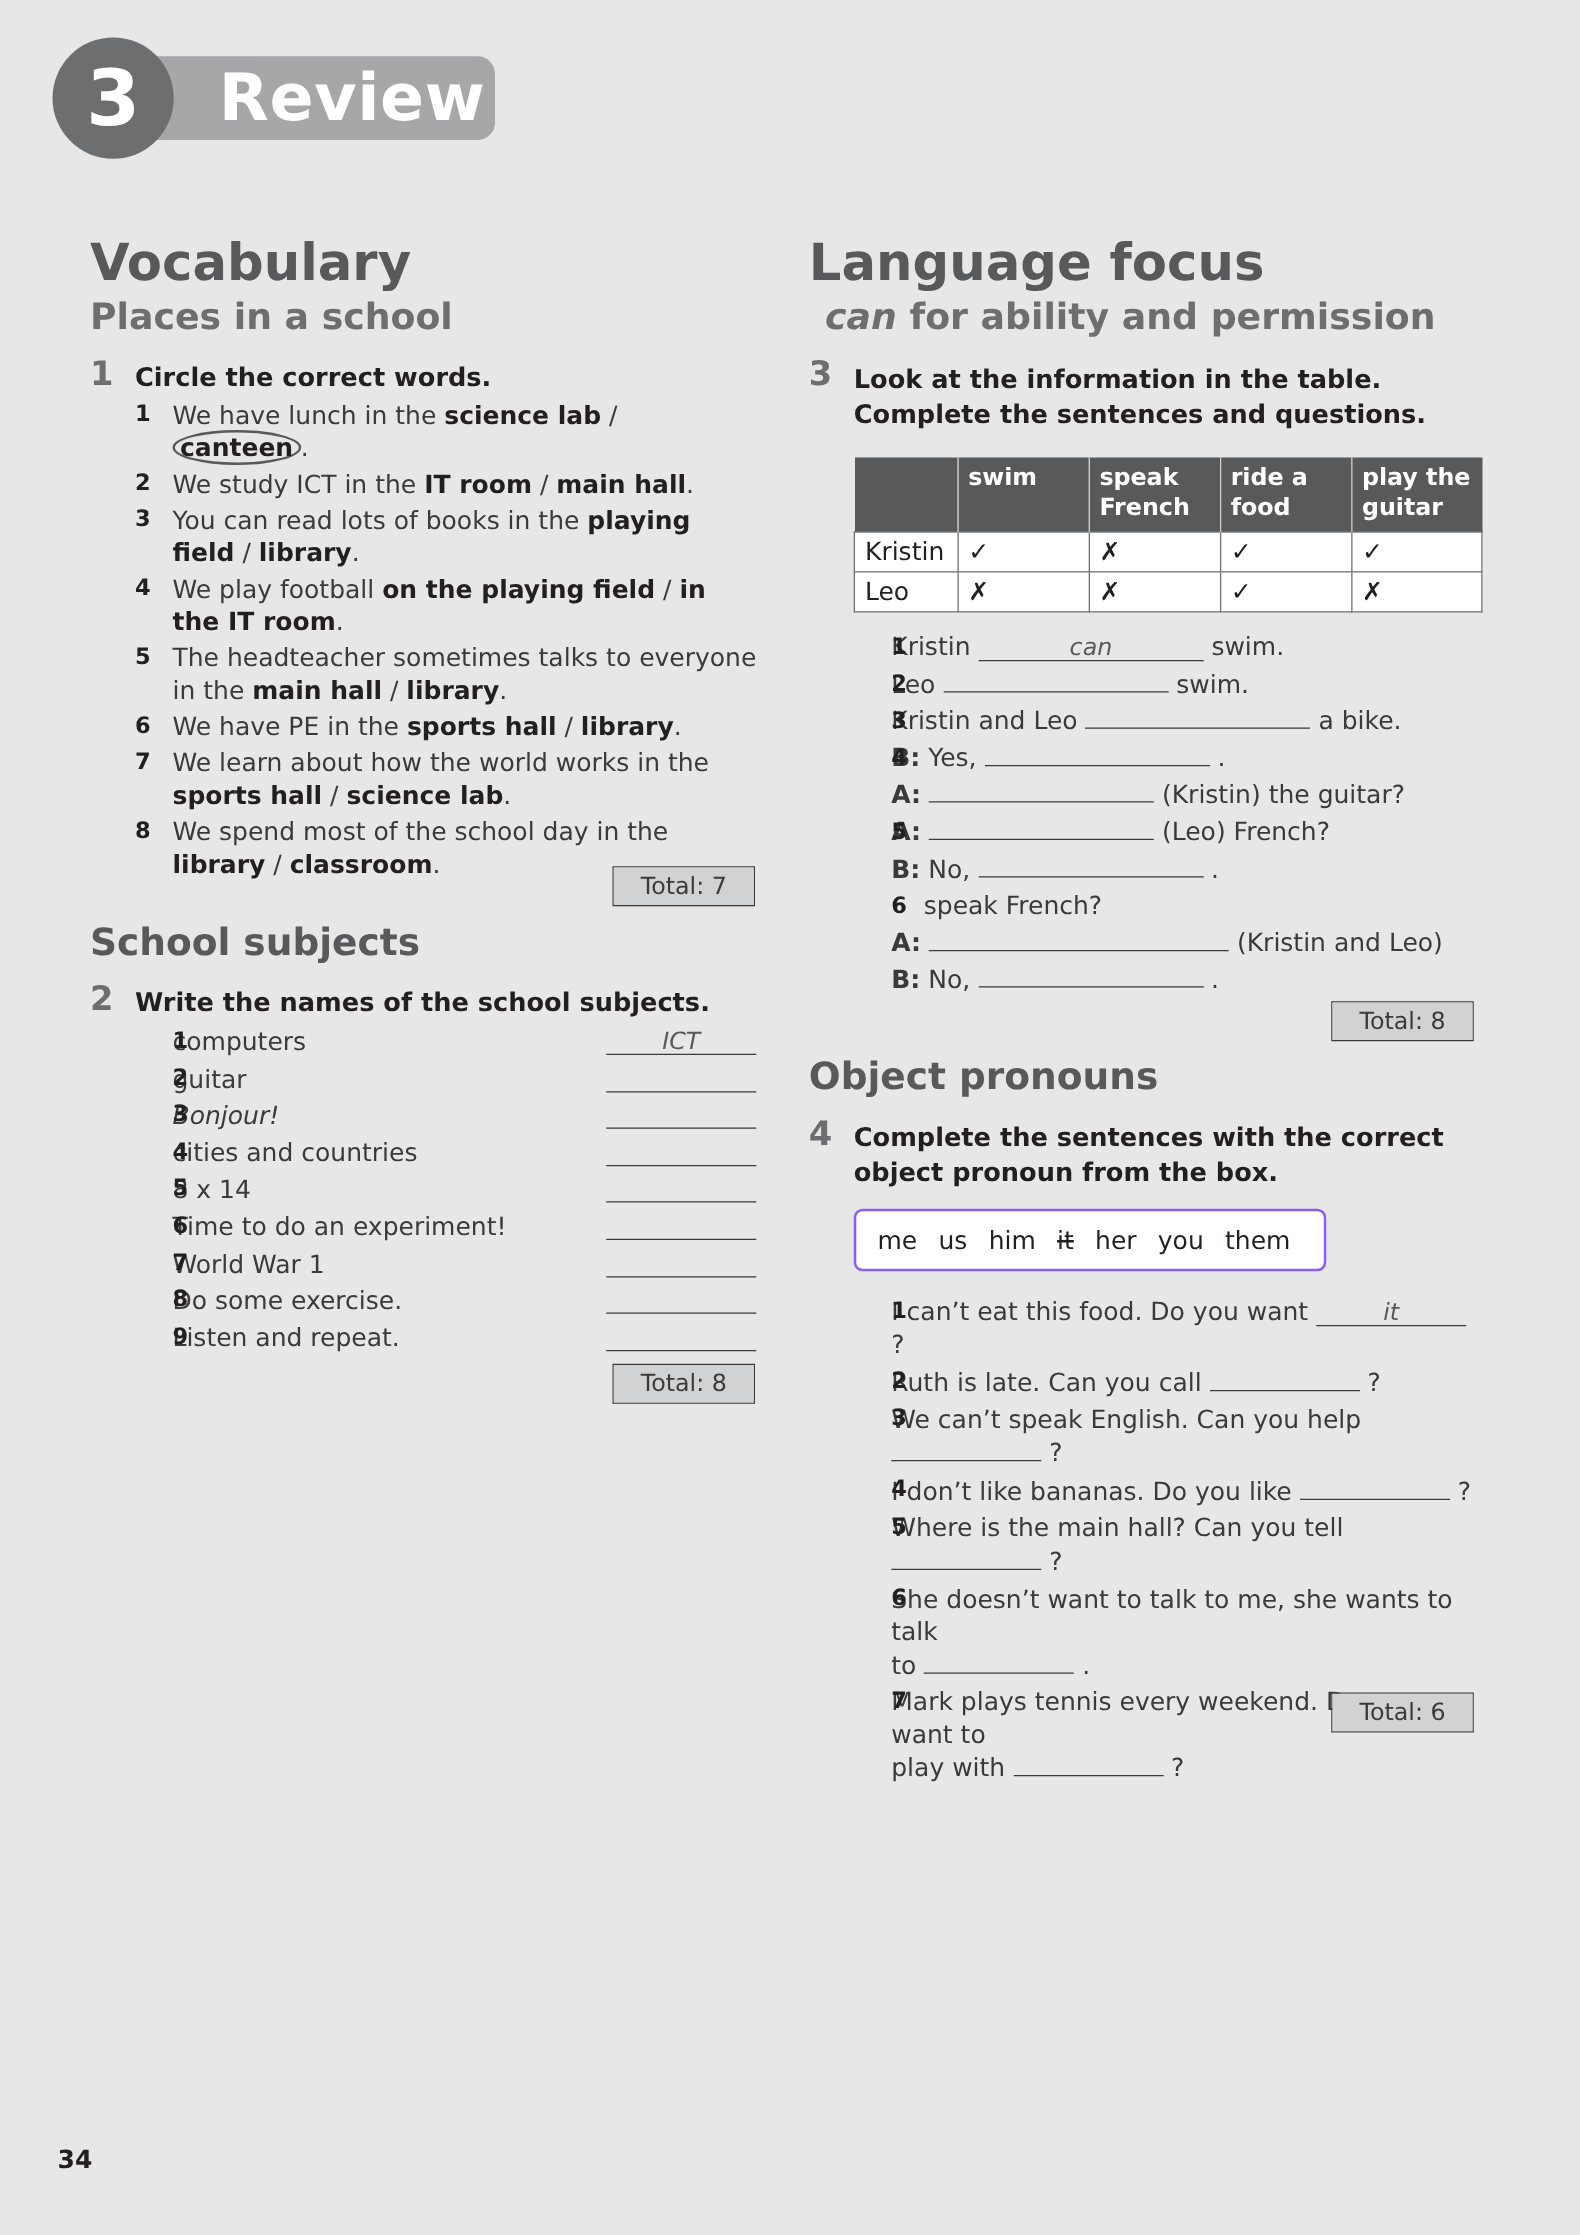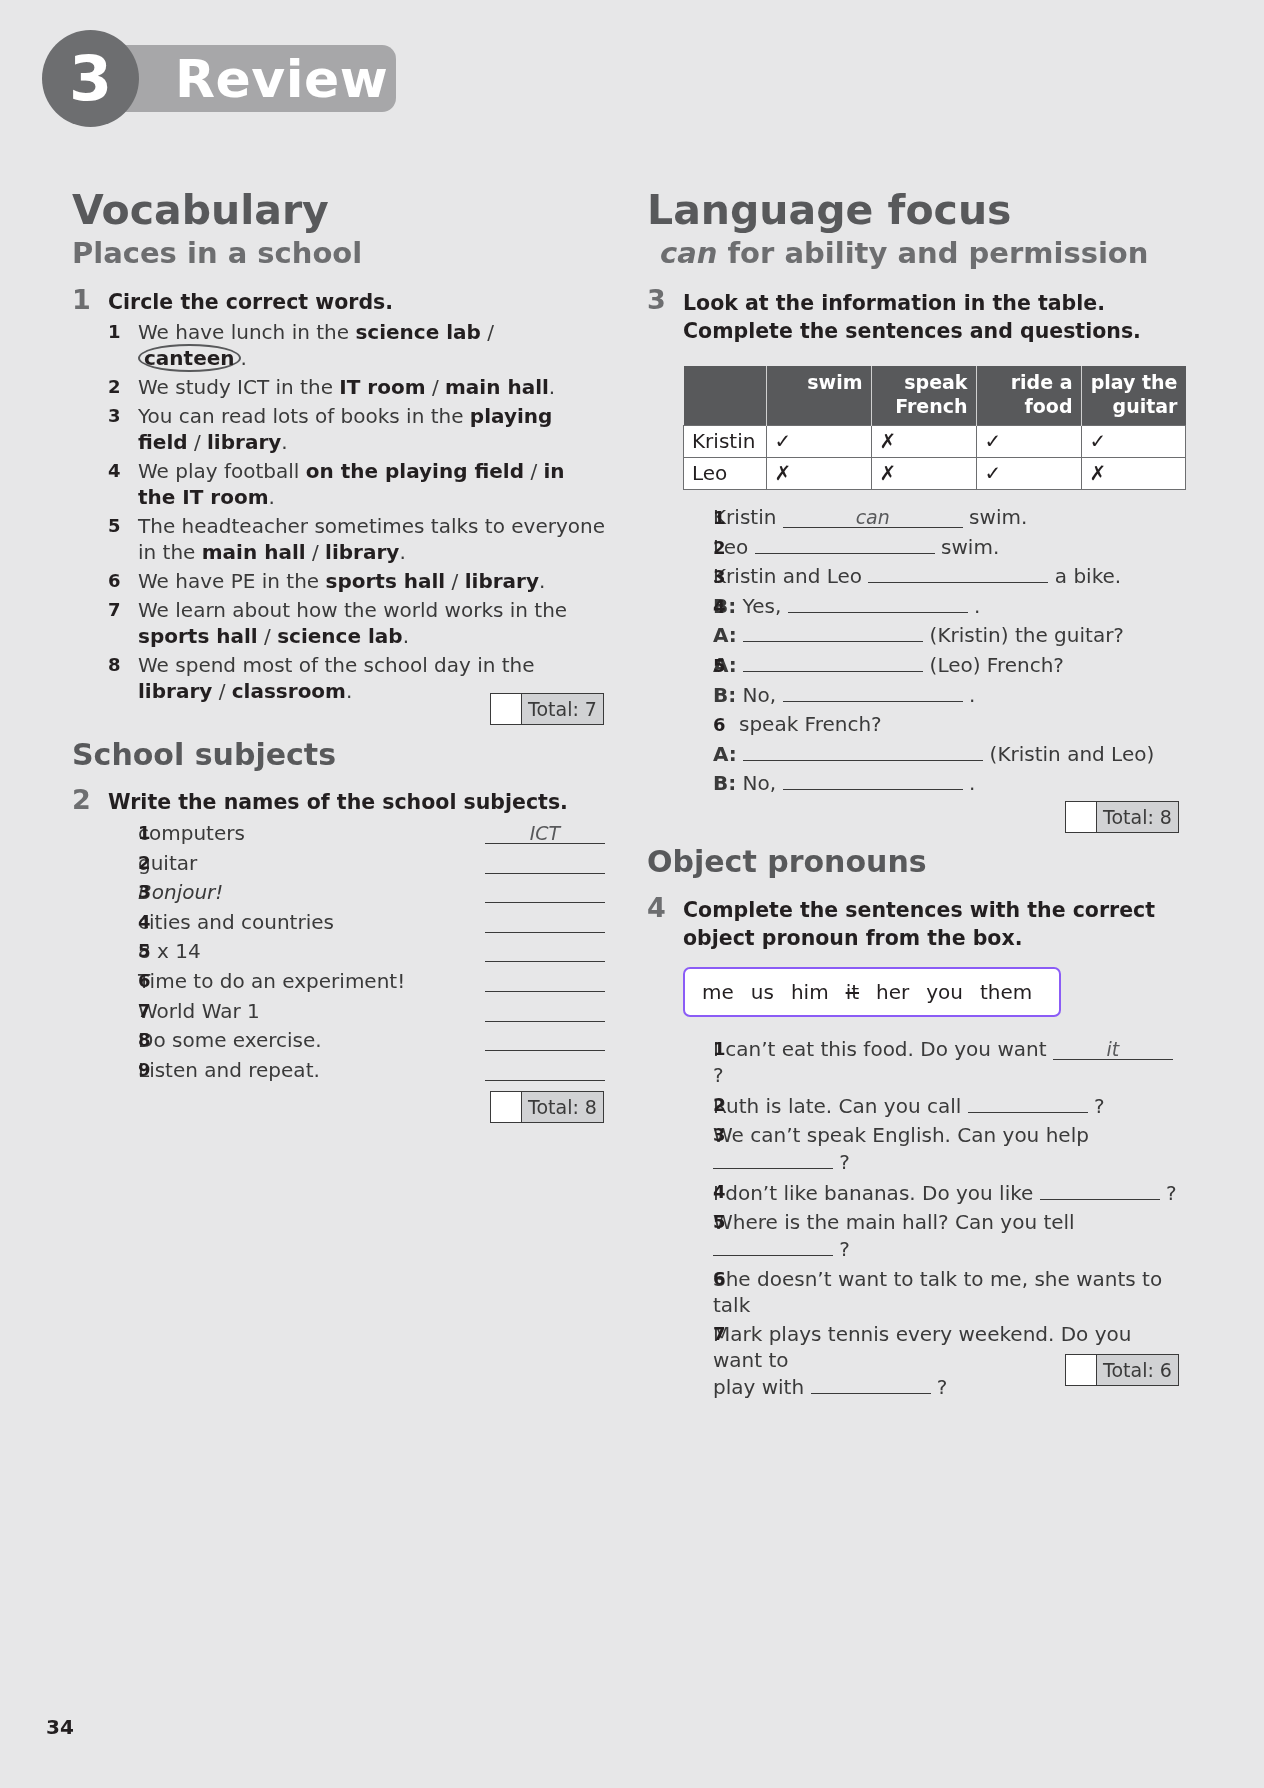--- a/index.html
+++ b/index.html
@@ -16,28 +16,28 @@
   .h1 { font-size: 41px; font-weight: bold; color: #58595b; line-height: 48px; }
   .h2 { font-size: 30px; font-weight: bold; color: #58595b; line-height: 36px; }
   .h2sub { font-size: 29px; font-weight: bold; color: #6d6e70; line-height: 34px; }
   .ex-num { font-size: 27px; font-weight: bold; color: #6d6e70; }
   .ex-inst { font-size: 20.5px; font-weight: bold; color: #231f20; line-height: 28px; }
   .item { font-size: 20px; line-height: 26px; color: #3a3a3a; }
   .num { font-weight: bold; font-size: 18px; position: absolute; color: #231f20; }
   .opt { color: #231f20; font-weight: 600; }
   .blank { display: inline-block; border-bottom: 1.5px solid #3a3a3a; height: 20px; vertical-align: baseline; text-align: center; font-style: italic; color: #58595b; font-size: 19px; line-height: 20px; }
 
-  .total { width: 112px; height: 30px; border: 1.5px solid #3a3a3a; display: flex; }
+  .total { width: 112px; height: 30px; border: 1.5px solid #3a3a3a; display: flex; flex-direction: column; }
   .total .box { width: 30px; background: #fff; border-right: 1.5px solid #3a3a3a; }
   .total .lbl { flex: 1; background: #d1d2d4; font-size: 19px; line-height: 30px; text-align: center; color: #3a3a3a; }
 
   .circle-ans { border: 2px solid #58595b; border-radius: 50%; padding: 0 4px; }
 
   table#ability { border-collapse: collapse; font-size: 20px; }
-  #ability th { background: #58595b; color: #fff; font-weight: bold; text-align: right; vertical-align: top; padding: 4px 8px; font-size: 19px; line-height: 24px; border-left: 1.5px solid #d0d0d0; }
+  #ability th { background: #58595b; color: #fff; font-weight: bold; text-align: left; vertical-align: top; padding: 4px 8px; font-size: 19px; line-height: 24px; border-left: 1.5px solid #d0d0d0; }
   #ability th:first-child { border-left: none; }
   #ability td { background: #fff; border: 1.5px solid #6d6e70; padding: 0 8px; height: 31px; line-height: 31px; }
 
   .wordbox { left: 683px; top: 967px; width: 374px; height: 46px; border: 2px solid #8b5cf6; border-radius: 7px; background: #fff; }
   .wordbox span { font-size: 20px; line-height: 46px; margin-left: 17px; }
   .strike { text-decoration: line-through; }
 
   .page-num { left: 46px; top: 1715px; font-weight: bold; font-size: 20px; }
 </style>
 </head>
@@ -186,21 +186,21 @@
 <div class="abs ex-inst" style="left:683px; top:924px;">object pronoun from the box.</div>
 
 <div class="abs wordbox" id="wordbox"><span>me</span><span>us</span><span>him</span><span class="strike">it</span><span>her</span><span>you</span><span>them</span></div>
 
 <div class="abs" style="left:683px; top:1036px; width:500px;" id="ex4-list">
     <div class="item" style="position: relative; padding-left: 30px; line-height: 26px; margin-bottom: 3.5px;"><span class="num">1</span><span>I can’t eat this food. Do you want </span><span class="blank" style="width: 120px;">it</span><span> ?</span></div>
     <div class="item" style="position: relative; padding-left: 30px; line-height: 26px; margin-bottom: 3.5px;"><span class="num">2</span><span>Ruth is late. Can you call </span><span class="blank" style="width: 120px;"></span><span> ?</span></div>
     <div class="item" style="position: relative; padding-left: 30px; line-height: 26px; margin-bottom: 3.5px;"><span class="num">3</span><span>We can’t speak English. Can you help</span><div><span class="blank" style="width: 120px;"></span><span> ?</span></div></div>
     <div class="item" style="position: relative; padding-left: 30px; line-height: 26px; margin-bottom: 3.5px;"><span class="num">4</span><span>I don’t like bananas. Do you like </span><span class="blank" style="width: 120px;"></span><span> ?</span></div>
     <div class="item" style="position: relative; padding-left: 30px; line-height: 26px; margin-bottom: 3.5px;"><span class="num">5</span><span>Where is the main hall? Can you tell</span><div><span class="blank" style="width: 120px;"></span><span> ?</span></div></div>
-    <div class="item" style="position: relative; padding-left: 30px; line-height: 26px; margin-bottom: 3.5px;"><span class="num">6</span><span>She doesn’t want to talk to me, she wants to talk</span></div>
+    <div class="item" style="position: relative; padding-left: 30px; line-height: 26px; margin-bottom: 3.5px;"><span class="num">6</span><span>She doesn’t want to talk to me, she wants to talk</span><div><span>to </span><span class="blank" style="width: 120px;"></span><span> .</span></div></div>
     <div class="item" style="position: relative; padding-left: 30px; line-height: 26px; margin-bottom: 3.5px;"><span class="num">7</span><span>Mark plays tennis every weekend. Do you want to</span><div><span>play with </span><span class="blank" style="width: 120px;"></span><span> ?</span></div></div>
   </div>
 
 <div class="abs total" style="left:1065px; top:1354px;">
   <div class="box"></div>
   <div class="lbl">Total: 6</div>
 </div>
 
 <div class="abs page-num">34</div>
 

